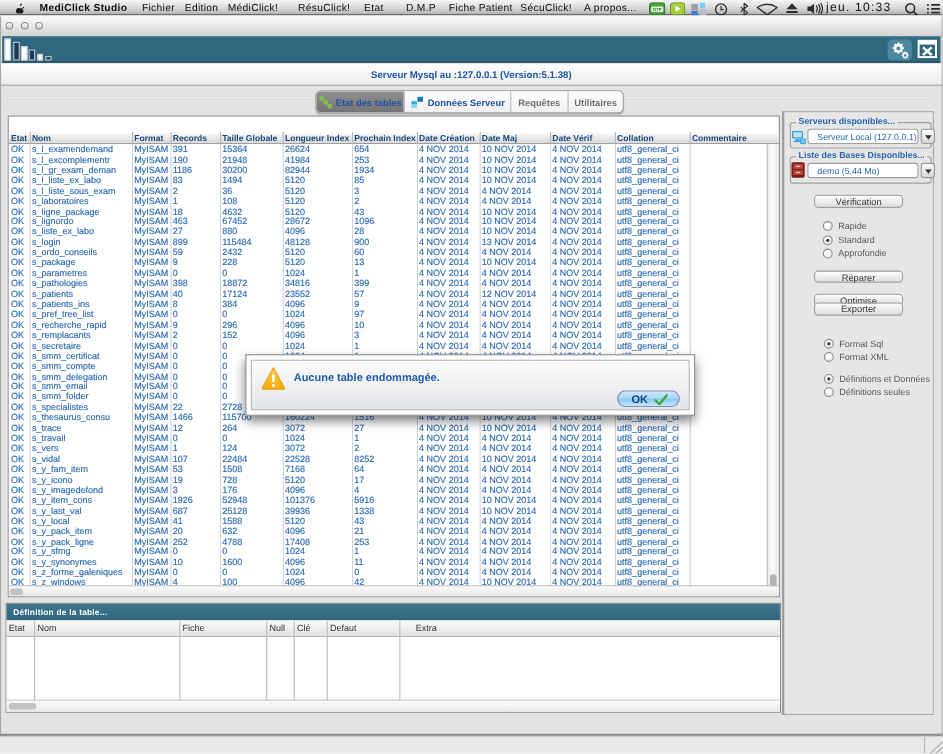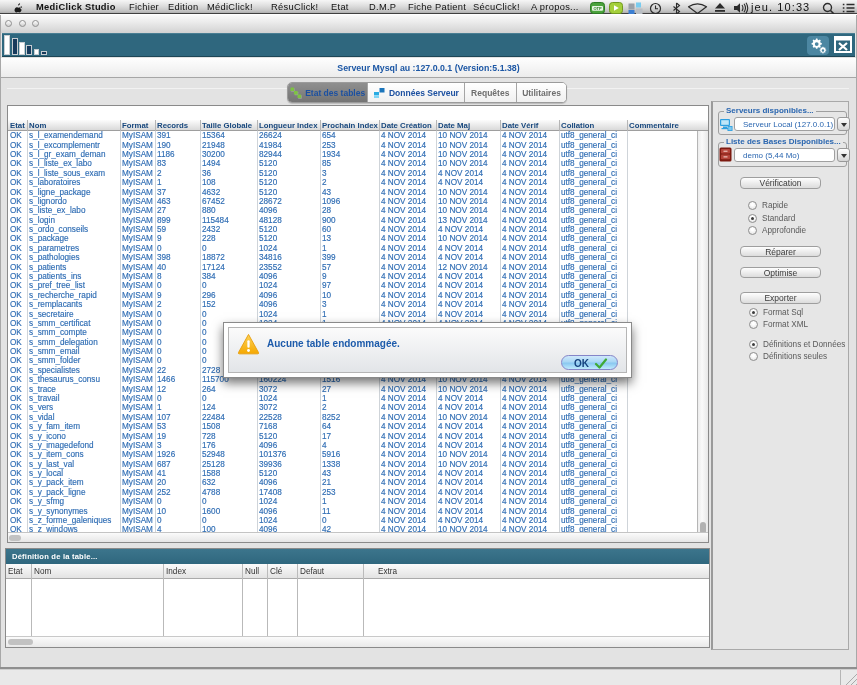--- a/index.html
+++ b/index.html
@@ -379,21 +379,21 @@
         <span style="left:314px">2</span>
         <span style="left:373px">4 NOV 2014</span>
         <span style="left:430px">4 NOV 2014</span>
         <span style="left:494px">4 NOV 2014</span>
         <span style="left:553px">utf8_general_ci</span>
       </div>
 <div class="trow" style="top:56.3px">
         <span style="left:2px">OK</span>
         <span style="left:21px">s_ligne_package</span>
         <span style="left:114px">MyISAM</span>
-        <span style="left:149px">37</span>
+        <span style="left:149px">18</span>
         <span style="left:194px">4632</span>
         <span style="left:251px">5120</span>
         <span style="left:314px">43</span>
         <span style="left:373px">4 NOV 2014</span>
         <span style="left:430px">10 NOV 2014</span>
         <span style="left:494px">4 NOV 2014</span>
         <span style="left:553px">utf8_general_ci</span>
       </div>
 <div class="trow" style="top:65.7px">
         <span style="left:2px">OK</span>
@@ -872,21 +872,21 @@
     </div>
 </div>
 
 <div id="defpanel">
   <div id="dp-teal">
       <span>Définition de la table...</span>
     </div>
   <div id="dp-head">
       <span style="left:2px">Etat</span>
       <span style="left:28px">Nom</span>
-      <span style="left:160px">Index</span>
+      <span style="left:160px">Fiche</span>
       <span style="left:239px">Null</span>
       <span style="left:264px">Clé</span>
       <span style="left:294px">Defaut</span>
       <span style="left:372px">Extra</span>
       <div class="dhsep" style="left:25px"></div>
       <div class="dhsep" style="left:157px"></div>
       <div class="dhsep" style="left:236px"></div>
       <div class="dhsep" style="left:261px"></div>
       <div class="dhsep" style="left:291px"></div>
       <div class="dhsep" style="left:357px"></div>
@@ -934,21 +934,21 @@
 
   <div class="radio" style="left:35px; top:99px;"></div>
   <div class="rlabel" style="left:49px; top:99px;">Rapide</div>
   <div class="radio on" style="left:35px; top:111.5px;"></div>
   <div class="rlabel" style="left:49px; top:111.5px;">Standard</div>
   <div class="radio" style="left:35px; top:124px;"></div>
   <div class="rlabel" style="left:49px; top:124px;">Approfondie</div>
 
   <div class="sbtn" style="top:143.5px;">Réparer</div>
   <div class="sbtn" style="top:164.5px;">Optimise</div>
-  <div class="sbtn" style="top:190px;">Exporter</div>
+  <div class="sbtn" style="top:173px;">Exporter</div>
 
   <div class="radio on" style="left:36px; top:206px;"></div>
   <div class="rlabel" style="left:50px; top:206px;">Format Sql</div>
   <div class="radio" style="left:36px; top:218px;"></div>
   <div class="rlabel" style="left:50px; top:218px;">Format XML</div>
 
   <div class="radio on" style="left:36px; top:237.5px;"></div>
   <div class="rlabel" style="left:50px; top:237.5px;">Définitions et Données</div>
   <div class="radio" style="left:36px; top:249.5px;"></div>
   <div class="rlabel" style="left:50px; top:249.5px;">Définitions seules</div>

